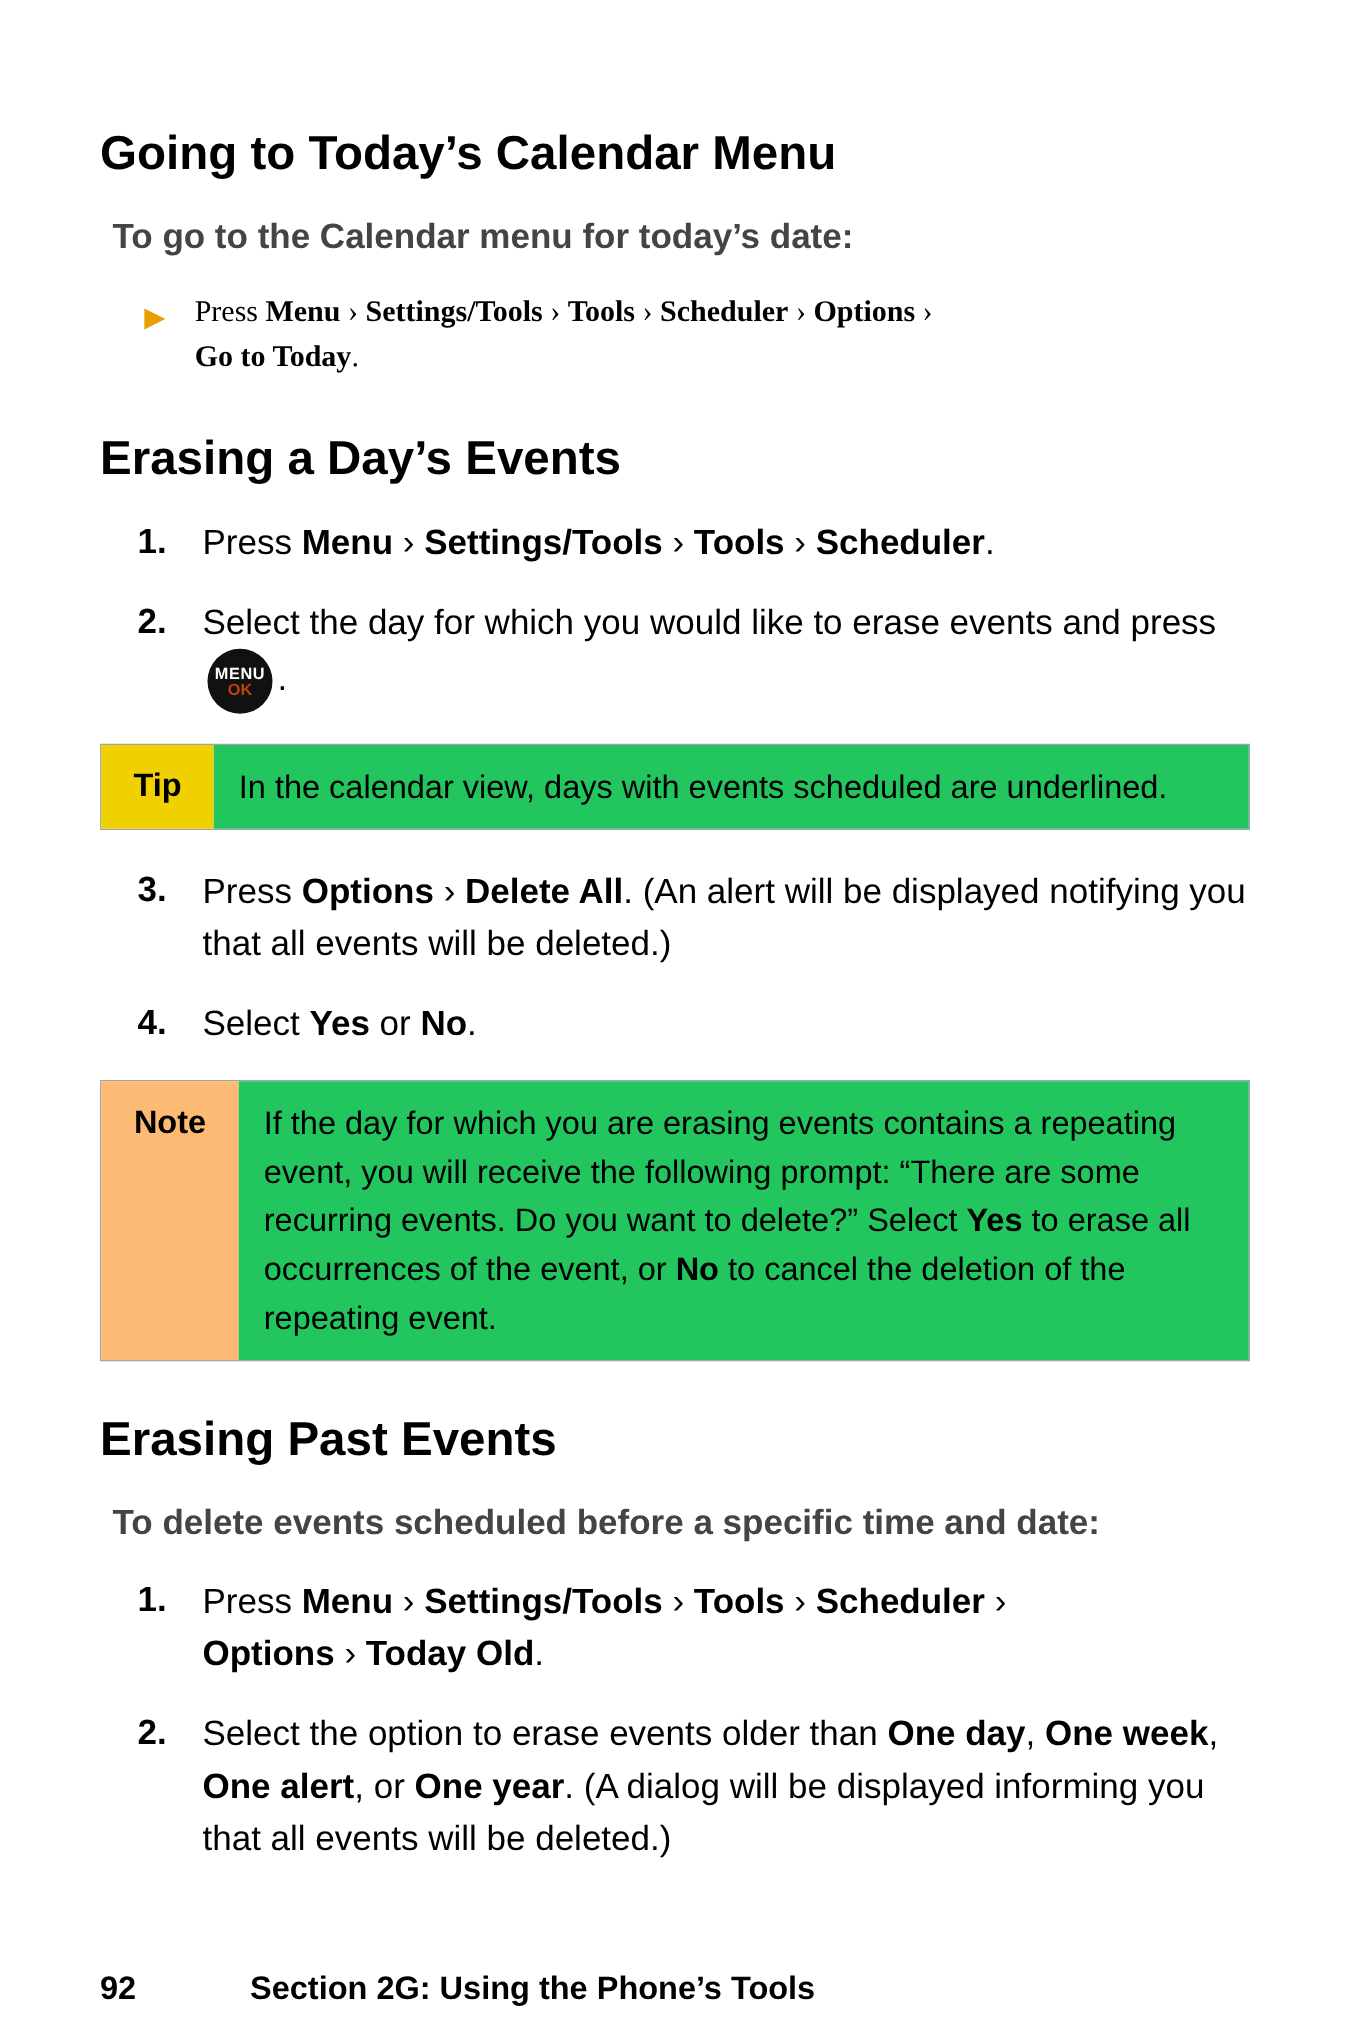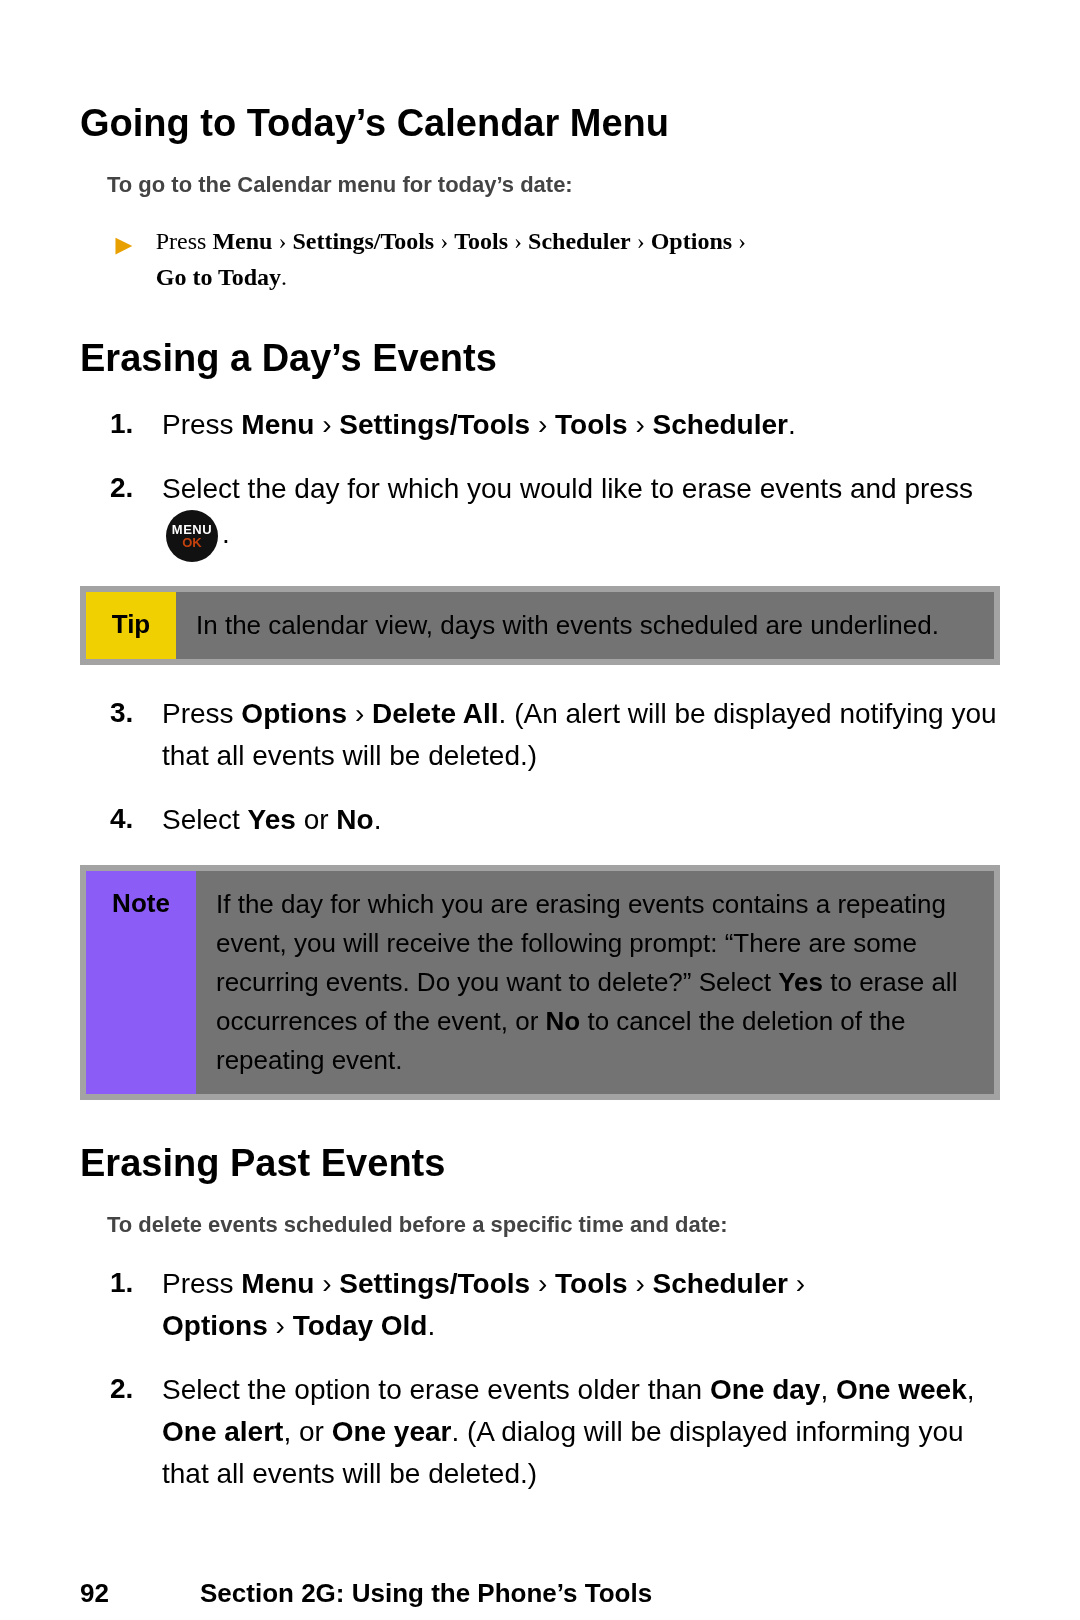--- a/index.html
+++ b/index.html
@@ -20,25 +20,25 @@
     }
 
     .section-title {
       font-size: 38px;
       font-weight: bold;
       margin-bottom: 18px;
       margin-top: 36px;
     }
 
     .section-subtitle {
-      font-size: 22px;
+      font-size: 28px;
       font-weight: bold;
       color: #444;
       margin-bottom: 22px;
-      margin-left: 27px;
+      margin-left: 10px;
     }
 
     .bullet-item {
       display: flex;
       align-items: flex-start;
       margin-left: 30px;
       margin-bottom: 18px;
     }
 
     .bullet-arrow {
@@ -73,50 +73,50 @@
       font-size: 28px;
       line-height: 1.5;
     }
 
     .bold {
       font-weight: bold;
     }
 
     .tip-box, .note-box {
       display: flex;
-      border: 6px solid #a3a3a3;
+      border: 1px solid #a3a3a3;
       margin: 24px 0 28px 0;
     }
 
     .tip-label {
       background: #f0d000;
       font-weight: bold;
       font-size: 26px;
       padding: 14px 18px;
       min-width: 90px;
       display: flex;
       align-items: flex-start;
       justify-content: center;
       flex-shrink: 0;
     }
 
     .note-label {
-      background: #8b5cf6;
+      background: #fdba74;
       font-weight: bold;
       font-size: 26px;
       padding: 14px 18px;
       min-width: 110px;
       display: flex;
       align-items: flex-start;
       justify-content: center;
       flex-shrink: 0;
     }
 
     .tip-content, .note-content {
-      background: #737373;
+      background: #22c55e;
       padding: 14px 20px;
       font-size: 26px;
       line-height: 1.5;
       flex: 1;
     }
 
     .menu-ok-btn {
       display: inline-flex;
       align-items: center;
       justify-content: center;

